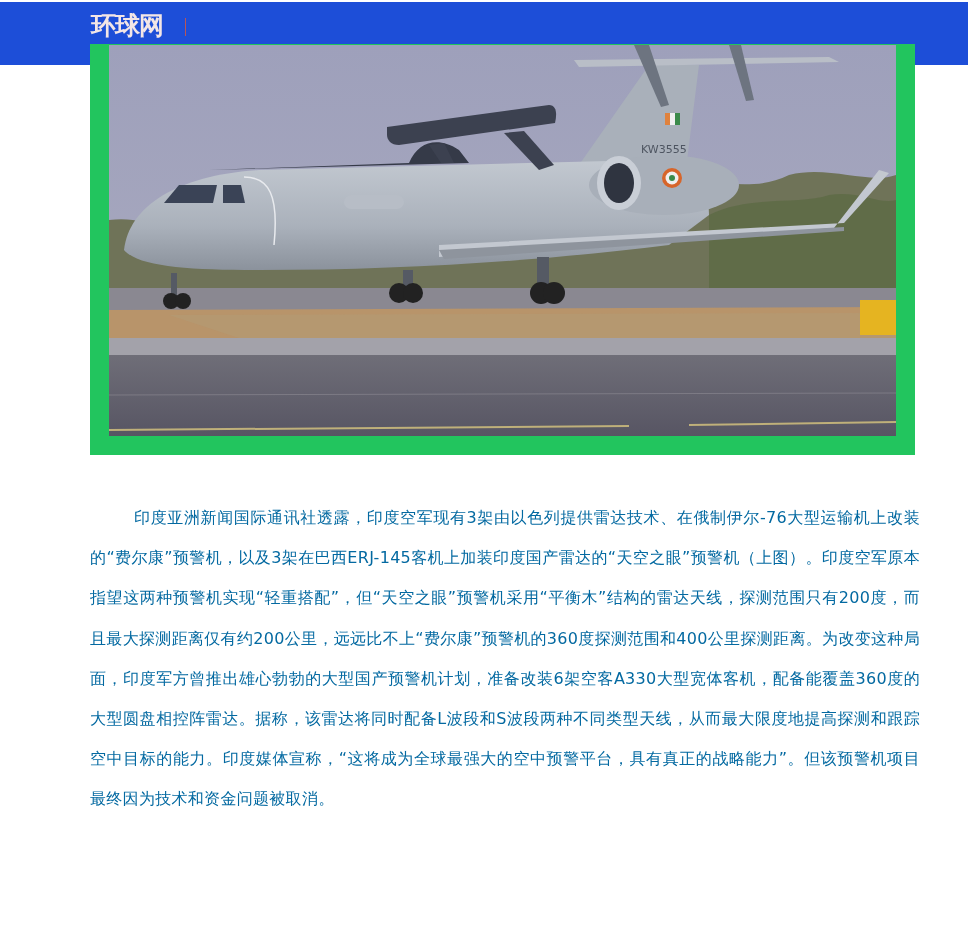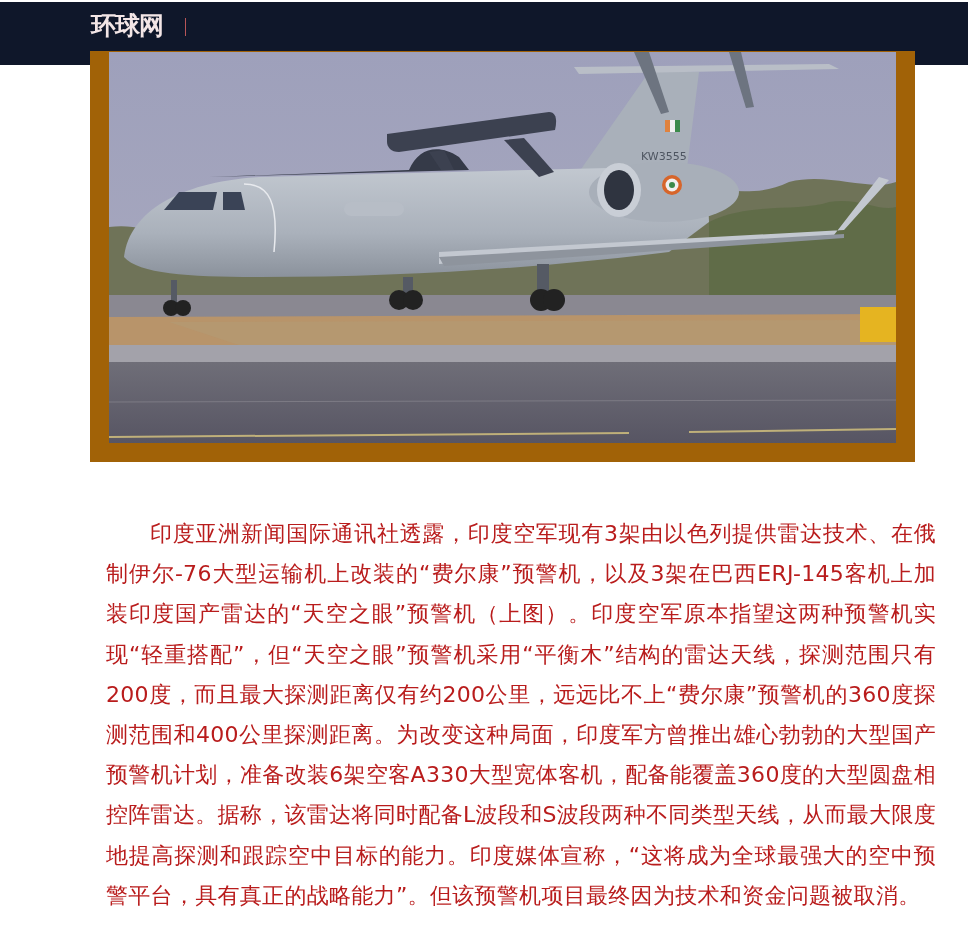--- a/index.html
+++ b/index.html
@@ -3,48 +3,48 @@
 <meta charset="utf-8">
 <style>
   html, body { margin: 0; padding: 0; }
   body {
     width: 968px; height: 934px; overflow: hidden; background: #ffffff;
     font-family: "DejaVu Sans", "Liberation Sans", sans-serif;
     position: relative;
   }
   .topbar {
     position: absolute; left: 0; top: 2px; width: 968px; height: 63px;
-    background: #0f172a; display: flex; align-items: center;
+    background: #1d4ed8; display: flex; align-items: center;
   }
   .logo {
     position: absolute; left: 91px; top: 8px; height: 32px;
     color: #f3e6e6; font-size: 25px; font-weight: bold; letter-spacing: -1px;
     line-height: 32px;
   }
   .divider {
     position: absolute; left: 185px; top: 16px; width: 1px; height: 18px;
     background: #b75558;
   }
   .headline {
     position: absolute; left: 200px; top: 13px; color: #ffffff;
     font-size: 16px; line-height: 24px; white-space: nowrap;
   }
   .figure {
-    position: absolute; left: 90px; top: 51px; width: 825px; height: 411px;
-    background: #a16207;
+    position: absolute; left: 90px; top: 44px; width: 825px; height: 411px;
+    background: #22c55e;
     text-decoration: underline;
   }
   .photo {
     position: absolute; left: 19px; top: 1px; width: 787px; height: 391px;
     overflow: hidden; display: block;
   }
   .article {
     position: absolute; left: 90px; top: 498px; width: 830px;
-    font-size: 22px; line-height: 40.2px; color: #b91c1c;
-    text-align: justify; margin: 16px; text-indent: 44px; letter-spacing: 0.3px;
+    font-size: 16px; line-height: 40.2px; color: #0369a1;
+    text-align: justify; margin: 0; text-indent: 44px; letter-spacing: 0.3px;
   }
 </style>
 </head>
 <body>
 
 <div class="topbar">
   <div class="logo">环球网</div>
   <div class="divider"></div>
 </div>
 

